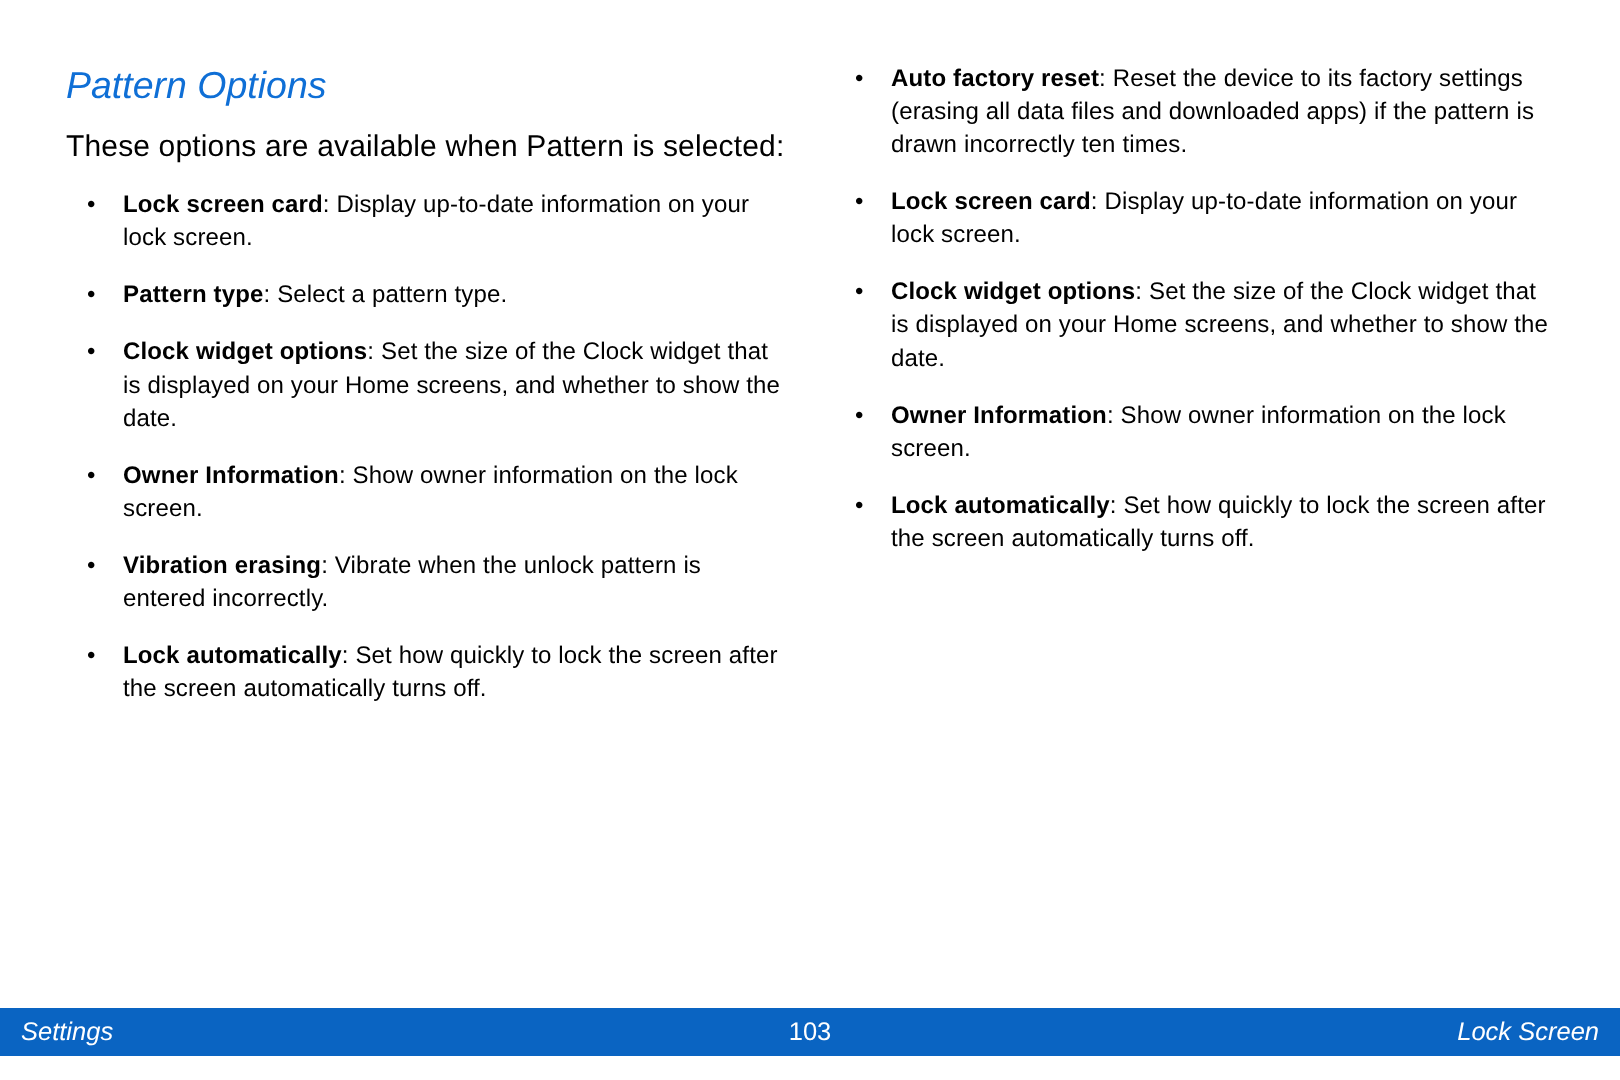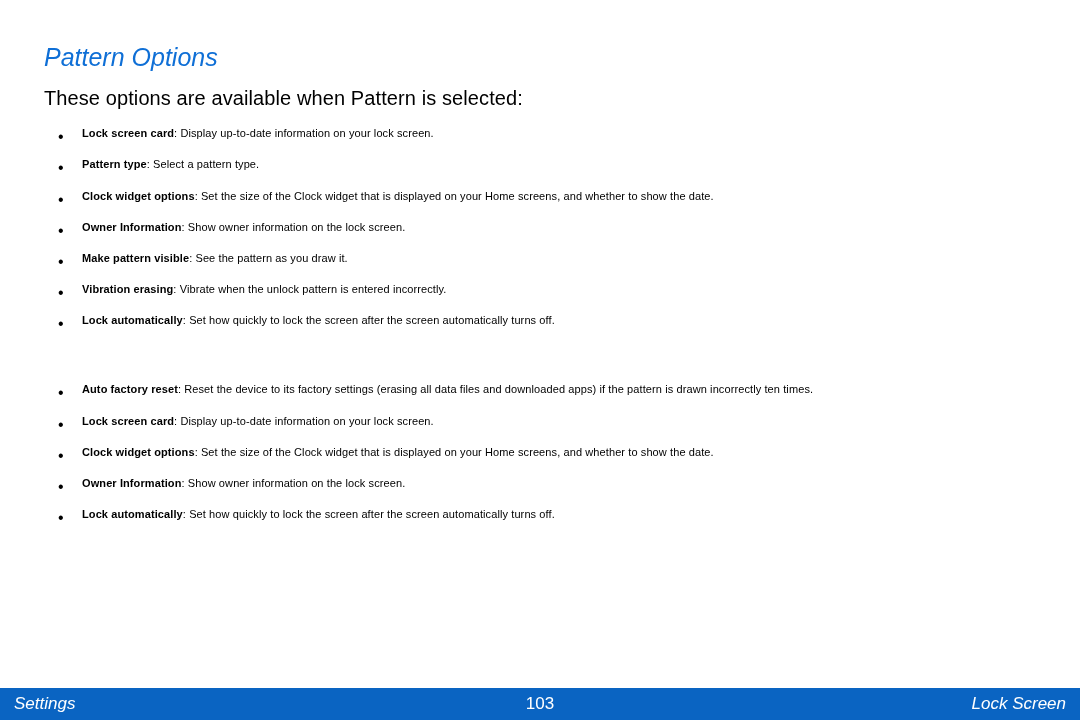--- a/index.html
+++ b/index.html
@@ -13,21 +13,20 @@
   .page {
     width: 1080px;
     height: 720px;
     position: relative;
     padding: 36px 44px 0 44px;
   }
   .columns {
     display: flex;
     gap: 32px;
     height: 640px;
-    flex-direction: column;
   }
   .col {
     flex: 1;
     min-width: 0;
   }
   h2.section {
     font-family: Arial, Helvetica, sans-serif;
     font-style: italic;
     font-weight: 400;
     color: #0f6fd6;
@@ -41,38 +40,38 @@
     line-height: 1.35;
     margin-bottom: 14px;
     letter-spacing: 0.1px;
   }
   ul.bullets {
     list-style: none;
     padding-left: 30px;
   }
   ul.bullets li {
     position: relative;
-    font-size: 11px;
+    font-size: 16px;
     line-height: 1.38;
     margin-bottom: 16px;
     padding-left: 8px;
     letter-spacing: 0.1px;
   }
   ul.bullets li::before {
     content: "•";
     position: absolute;
     left: -16px;
     top: 0;
     font-size: 16px;
   }
   .term { font-weight: 700; }
   .footer {
     position: absolute;
     left: 0;
-    bottom: 0;
+    bottom: 16px;
     width: 1080px;
     height: 32px;
     background: #0a64c2;
     color: #ffffff;
     display: flex;
     align-items: center;
     justify-content: space-between;
     padding: 0 14px;
     font-size: 17px;
     font-style: italic;
@@ -91,21 +90,20 @@
   <div class="columns">
 
     <div class="col">
       <h2 class="section">Pattern Options</h2>
       <p class="intro">These options are available when Pattern is selected:</p>
       <ul class="bullets">
         <li><span class="term">Lock screen card</span><span>: Display up-to-date information on your lock screen.</span></li>
         <li><span class="term">Pattern type</span><span>: Select a pattern type.</span></li>
         <li><span class="term">Clock widget options</span><span>: Set the size of the Clock widget that is displayed on your Home screens, and whether to show the date.</span></li>
         <li><span class="term">Owner Information</span><span>: Show owner information on the lock screen.</span></li>
-        <li><span class="term">Make pattern visible</span><span>: See the pattern as you draw it.</span></li>
         <li><span class="term">Vibration erasing</span><span>: Vibrate when the unlock pattern is entered incorrectly.</span></li>
         <li><span class="term">Lock automatically</span><span>: Set how quickly to lock the screen after the screen automatically turns off.</span></li>
       </ul>
     </div>
 
     <div class="col">
       <ul class="bullets" style="margin-top:6px;">
         <li><span class="term">Auto factory reset</span><span>: Reset the device to its factory settings (erasing all data files and downloaded apps) if the pattern is drawn incorrectly ten times.</span></li>
       </ul>
       <ul class="bullets">

